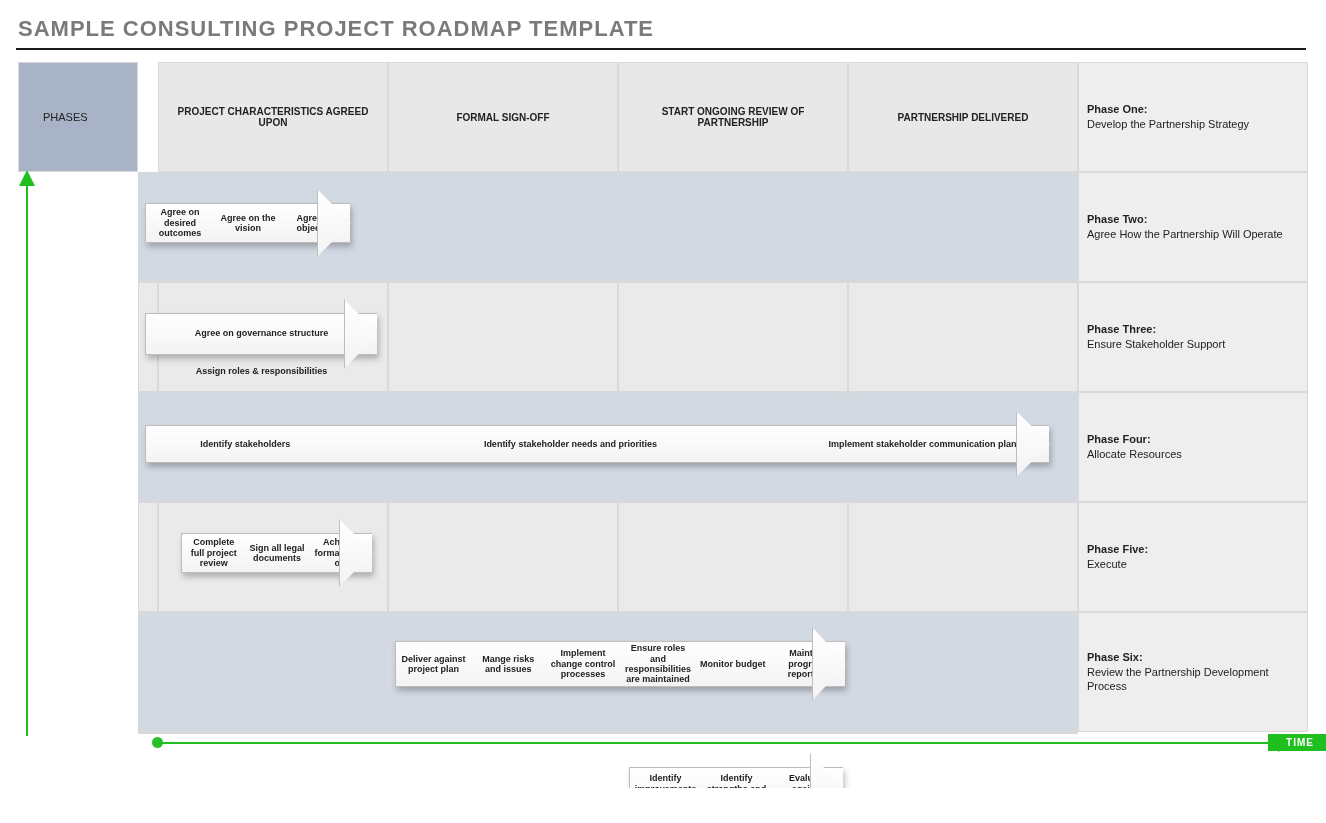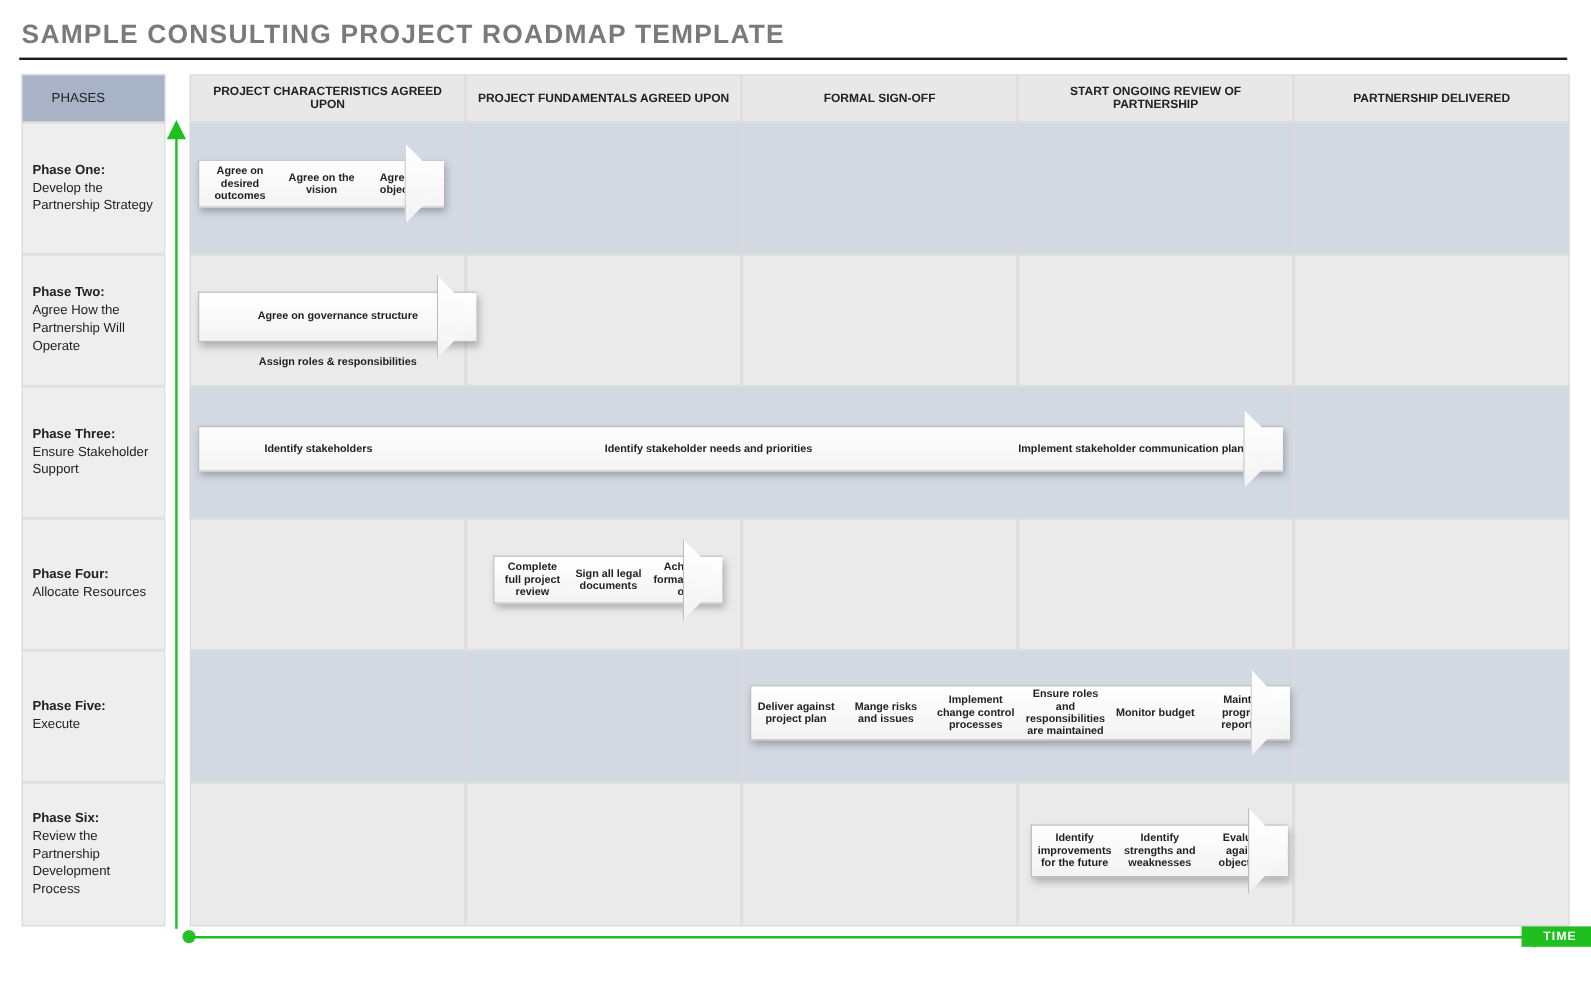--- a/index.html
+++ b/index.html
@@ -133,21 +133,20 @@
 <body>
 
 <div class="title">SAMPLE CONSULTING PROJECT ROADMAP TEMPLATE</div>
 <div class="title-rule"></div>
 
 <div class="grid">
 
   <div class="cell hdr-lbl">PHASES</div>
   <div class="axis-col"></div>
   <div class="cell hdr-col">PROJECT CHARACTERISTICS AGREED UPON</div>
-  <div class="cell hdr-col">PROJECT FUNDAMENTALS AGREED UPON</div>
   <div class="cell hdr-col">FORMAL SIGN-OFF</div>
   <div class="cell hdr-col">START ONGOING REVIEW OF PARTNERSHIP</div>
   <div class="cell hdr-col">PARTNERSHIP DELIVERED</div>
 
   <div class="cell phase-lbl" style="height:110px">
     <b>Phase One:</b>
     <span>Develop the Partnership Strategy</span>
   </div>
   <div class="axis-col" style="grid-row: span 6; position:relative;">
     <div class="y-axis">

